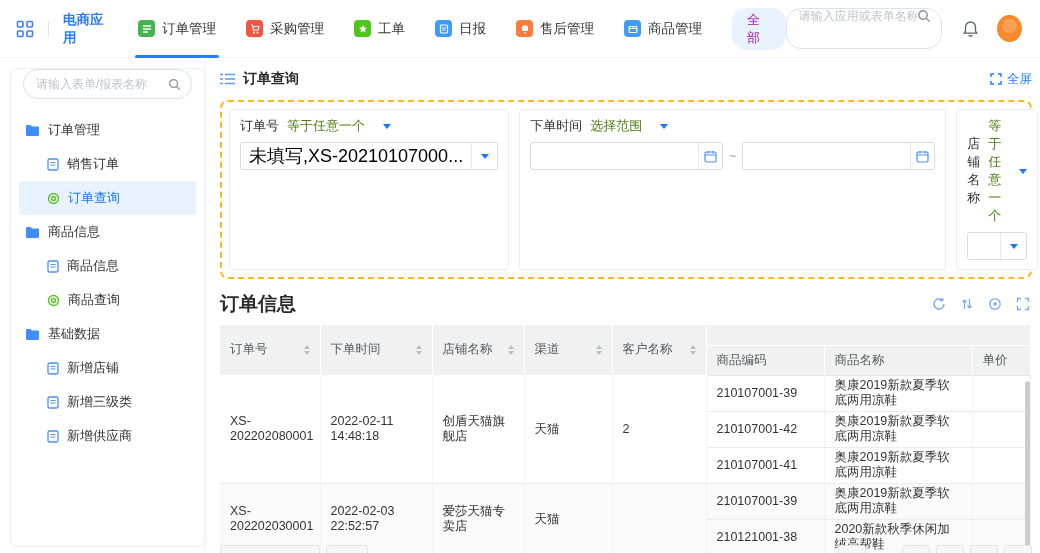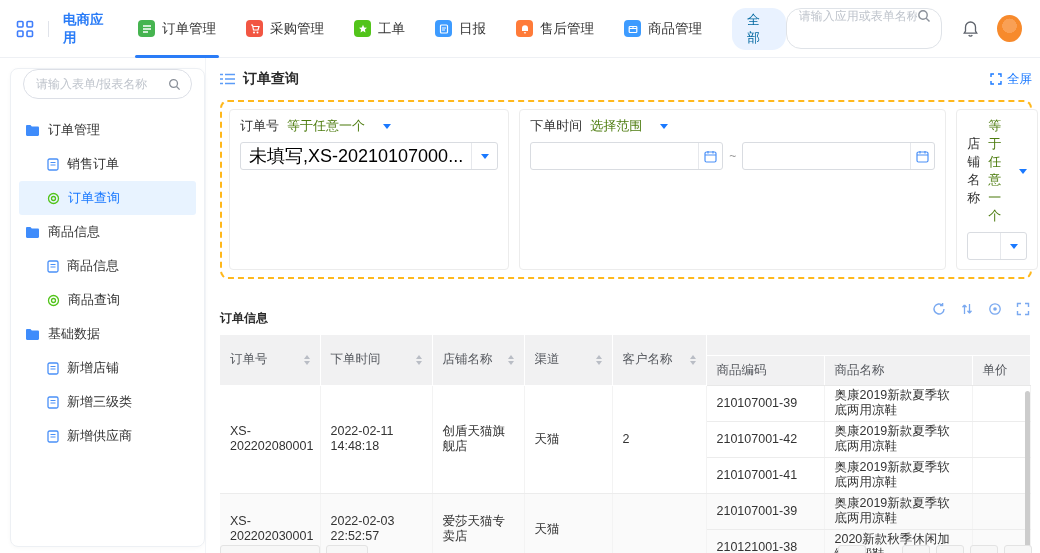--- a/index.html
+++ b/index.html
@@ -14,21 +14,21 @@
   .apps-label { color:#2a7cf7; font-weight:bold; font-size:13.5px; margin-right:26px; }
   .tab { height:58px; display:flex; align-items:center; gap:7px; position:relative;
     margin-right:30px; font-size:13.5px; color:#333; cursor:pointer; white-space:nowrap; }
   .tab.active::after { content:''; position:absolute; left:-3px; right:-3px; bottom:0;
     height:3px; border-radius:2px; background:#2a7cf7; }
   .tab-ico { width:17px; height:17px; border-radius:4px; display:flex; align-items:center;
     justify-content:center; color:#fff; flex:0 0 auto; }
   .ico-green { background:#46b450; } .ico-red { background:#f25643; }
   .ico-star { background:#52c41a; } .ico-blue { background:#3d9bff; }
   .ico-orange { background:#ff7b39; }
-  .all-pill { background:#e9f2ff; color:#0369a1; font-size:13px; padding:3px 15px;
+  .all-pill { background:#e9f2ff; color:#a21caf; font-size:13px; padding:3px 15px;
     border-radius:14px; margin-right:auto; cursor:pointer; }
   .nav-search { width:170px; height:41px; border:1px solid #dfe3e8; border-radius:15px;
     display:flex; align-items:flex-start; padding:0 10px 0 12px; margin-right:20px; }
   .nav-search input { border:none; outline:none; flex:1; font-size:12px; color:#333;
     background:transparent; width:10px; font-family:inherit; }
   .nav-search input::placeholder, .side-search input::placeholder { color:#bfc4cc; }
   .bell { color:#5d626b; margin-right:18px; display:flex; cursor:pointer; }
   .avatar { width:27px; height:27px; border-radius:50%; cursor:pointer;
     background:radial-gradient(circle at 50% 40%, #f9a055 0 35%, #f78a2c 36%); }
 
@@ -76,21 +76,21 @@
   .drange { display:flex; align-items:center; gap:6px; }
   .dinput { flex:1; height:28px; border:1px solid #d9dce1; border-radius:3px; display:flex;
     align-items:center; overflow:hidden; }
   .dinput input { border:none; outline:none; flex:1; min-width:10px; padding:0 6px;
     font-size:12px; font-family:inherit; }
   .dical { width:24px; align-self:stretch; border-left:1px solid #e6e8ec; display:flex;
     align-items:center; justify-content:center; color:#4a90f7; cursor:pointer; }
   .tilde { color:#999; font-size:12px; }
 
   .tbl-title-row { display:flex; align-items:center; margin:12px 2px 8px 0; }
-  .tbl-title { font-size:12px; font-weight:bold; color:#2b2b2b;margin-top:19px; }
+  .tbl-title { font-size:19px; font-weight:bold; color:#2b2b2b; }
   .tbl-tools { margin-left:auto; display:flex; gap:14px; color:#7aa9f0; }
   .tbl-tools span { display:flex; cursor:pointer; }
 
   .table-wrap { position:relative; width:810px; }
   table { border-collapse:collapse; table-layout:fixed; width:810px; font-size:12.5px; }
   thead th { background:#f1f1f2; color:#55585e; font-weight:normal; text-align:left;
     padding:0 10px; border-right:1px solid #fff; border-bottom:1px solid #fff; }
   thead tr.sub th { height:30px; border-bottom:1px solid #e8e8e8; }
   th.group-top { height:20px; }
   .thflex { display:flex; align-items:center; }

